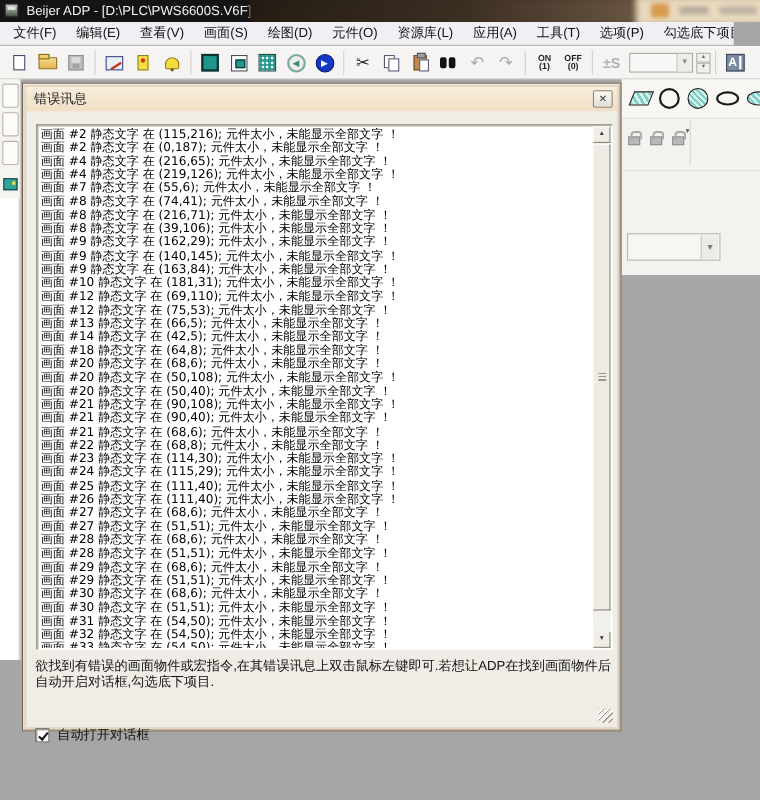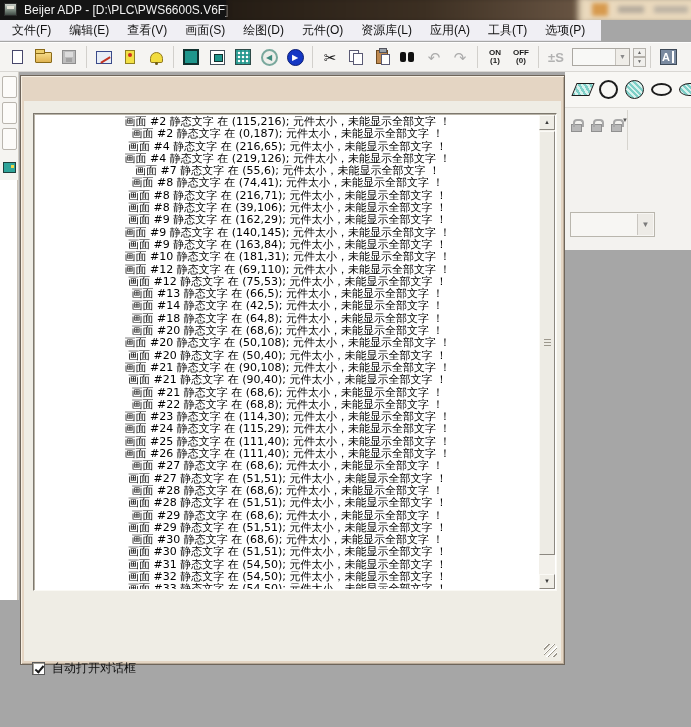--- a/index.html
+++ b/index.html
@@ -15,21 +15,21 @@
   .title-text { left:24px; top:0; height:20px; line-height:20px; color:#f2f2f2; font-size:12px; white-space:nowrap; }
   .blur-zone { left:226px; top:0; width:465px; height:20px; overflow:hidden; }
   .blur-zone > div { position:absolute; }
   .bz-dark  { left:0; top:-4px; width:360px; height:28px; background:linear-gradient(90deg,#241c14,#3c2f22 55%,#6a5644); filter:blur(3px); }
   .bz-cream { left:352px; top:-4px; width:120px; height:28px; background:#ead9bd; filter:blur(3px); }
   .bz-orange{ left:366px; top:3px; width:16px; height:13px; background:#d79a4e; filter:blur(2px); }
   .bz-grey1 { left:392px; top:6px; width:26px; height:7px; background:#b5ab9c; filter:blur(2px); }
   .bz-grey2 { left:428px; top:6px; width:34px; height:7px; background:#bdb3a4; filter:blur(2px); }
 
   
-  .menubar { left:0; top:20px; width:601px; height:21px; background:#f0eff4; border-bottom:1px solid #e2e1e6;
+  .menubar { left:0; top:20px; width:667px; height:21px; background:#f0eff4; border-bottom:1px solid #e2e1e6;
     display:flex; align-items:stretch; padding-left:3px; overflow:hidden; white-space:nowrap; }
   .menu-item { display:inline-block; padding:0 9px; line-height:21px; font-size:12px; color:#111; }
 
   
   .toolbar { left:0; top:42px; width:691px; height:30px; background:#f5f4f2; border-top:1px solid #fdfdfd;
     border-bottom:1px solid #d9d7d3; display:flex; align-items:center; padding-left:4px; overflow:hidden; }
   .tbb { width:26px; height:25px; display:flex; align-items:center; justify-content:center; position:relative; flex:0 0 auto; }
   .tsep { width:1px; height:22px; background:#d2d0cc; margin:0 4px; flex:0 0 auto; }
 
   .ic-new { width:11px; height:14px; background:#fff; border:1px solid #47476b; }
@@ -114,21 +114,21 @@
   .dlg-close { position:absolute; right:4px; top:3px; width:18px; height:16px;
     background:linear-gradient(#fbfaf8,#e2dfd7); border:1px solid #8e877c; border-radius:2px;
     font-size:9px; line-height:14px; text-align:center; color:#333; }
   .dlg-client { position:absolute; left:3px; top:25px; right:3px; bottom:3px; background:#efede5; }
 
   .listbox { position:absolute; left:9px; top:12px; width:524px; height:478px; background:#fff;
     border:1px solid; border-color:#7d786e #faf9f4 #faf9f4 #7d786e;
     box-shadow:inset 1px 1px 0 #b9b4a8; }
   .err-rows { position:absolute; left:3px; top:2px; right:18px; bottom:1px; overflow:hidden;
     font-family:"DejaVu Sans", sans-serif; font-size:11px; line-height:12.3px; color:#000; white-space:pre; }
-  .err-row { height:12.3px;text-align:center; }
+  .err-row { height:12.3px; }
 
   .scrollbar { position:absolute; top:1px; right:1px; width:16px; bottom:1px; background:#f2f0ea; }
   .sb-btn { position:absolute; left:0; width:16px; height:15px; background:#efede6;
     border:1px solid; border-color:#fbfaf6 #8c8880 #8c8880 #fbfaf6;
     font-size:6px; color:#3a3a3a; text-align:center; line-height:13px; }
   .sb-up { top:0; } .sb-down { bottom:0; }
   .sb-thumb { position:absolute; left:0; top:16px; width:16px; height:424px; background:#edebe4;
     border:1px solid; border-color:#fbfaf6 #8c8880 #8c8880 #fbfaf6; }
   .sb-grip { position:absolute; left:4px; top:50%; margin-top:-4px; width:7px; height:8px;
     background:repeating-linear-gradient(#9c978c 0 1px, transparent 1px 3px); }
@@ -283,30 +283,35 @@
 
 <div class="abs left-strip">
   <div class="mini-btn" style="top:4px"></div>
   <div class="mini-btn" style="top:30px"></div>
   <div class="mini-btn" style="top:56px"></div>
   <div class="panel-icon"></div>
   <div class="white-panel"></div>
 </div>
 
 <div class="abs dialog">
+  <div class="dlg-title">
+    <div class="dlg-title-text">错误讯息</div>
+    <div class="dlg-close">✕</div>
+  </div>
   <div class="dlg-client">
     <div class="listbox">
       <div class="err-rows"><div class="err-row">画面 #2 静态文字 在 (115,216); 元件太小，未能显示全部文字 ！</div><div class="err-row">画面 #2 静态文字 在 (0,187); 元件太小，未能显示全部文字 ！</div><div class="err-row">画面 #4 静态文字 在 (216,65); 元件太小，未能显示全部文字 ！</div><div class="err-row">画面 #4 静态文字 在 (219,126); 元件太小，未能显示全部文字 ！</div><div class="err-row">画面 #7 静态文字 在 (55,6); 元件太小，未能显示全部文字 ！</div><div class="err-row">画面 #8 静态文字 在 (74,41); 元件太小，未能显示全部文字 ！</div><div class="err-row">画面 #8 静态文字 在 (216,71); 元件太小，未能显示全部文字 ！</div><div class="err-row">画面 #8 静态文字 在 (39,106); 元件太小，未能显示全部文字 ！</div><div class="err-row">画面 #9 静态文字 在 (162,29); 元件太小，未能显示全部文字 ！</div><div class="err-row">画面 #9 静态文字 在 (140,145); 元件太小，未能显示全部文字 ！</div><div class="err-row">画面 #9 静态文字 在 (163,84); 元件太小，未能显示全部文字 ！</div><div class="err-row">画面 #10 静态文字 在 (181,31); 元件太小，未能显示全部文字 ！</div><div class="err-row">画面 #12 静态文字 在 (69,110); 元件太小，未能显示全部文字 ！</div><div class="err-row">画面 #12 静态文字 在 (75,53); 元件太小，未能显示全部文字 ！</div><div class="err-row">画面 #13 静态文字 在 (66,5); 元件太小，未能显示全部文字 ！</div><div class="err-row">画面 #14 静态文字 在 (42,5); 元件太小，未能显示全部文字 ！</div><div class="err-row">画面 #18 静态文字 在 (64,8); 元件太小，未能显示全部文字 ！</div><div class="err-row">画面 #20 静态文字 在 (68,6); 元件太小，未能显示全部文字 ！</div><div class="err-row">画面 #20 静态文字 在 (50,108); 元件太小，未能显示全部文字 ！</div><div class="err-row">画面 #20 静态文字 在 (50,40); 元件太小，未能显示全部文字 ！</div><div class="err-row">画面 #21 静态文字 在 (90,108); 元件太小，未能显示全部文字 ！</div><div class="err-row">画面 #21 静态文字 在 (90,40); 元件太小，未能显示全部文字 ！</div><div class="err-row">画面 #21 静态文字 在 (68,6); 元件太小，未能显示全部文字 ！</div><div class="err-row">画面 #22 静态文字 在 (68,8); 元件太小，未能显示全部文字 ！</div><div class="err-row">画面 #23 静态文字 在 (114,30); 元件太小，未能显示全部文字 ！</div><div class="err-row">画面 #24 静态文字 在 (115,29); 元件太小，未能显示全部文字 ！</div><div class="err-row">画面 #25 静态文字 在 (111,40); 元件太小，未能显示全部文字 ！</div><div class="err-row">画面 #26 静态文字 在 (111,40); 元件太小，未能显示全部文字 ！</div><div class="err-row">画面 #27 静态文字 在 (68,6); 元件太小，未能显示全部文字 ！</div><div class="err-row">画面 #27 静态文字 在 (51,51); 元件太小，未能显示全部文字 ！</div><div class="err-row">画面 #28 静态文字 在 (68,6); 元件太小，未能显示全部文字 ！</div><div class="err-row">画面 #28 静态文字 在 (51,51); 元件太小，未能显示全部文字 ！</div><div class="err-row">画面 #29 静态文字 在 (68,6); 元件太小，未能显示全部文字 ！</div><div class="err-row">画面 #29 静态文字 在 (51,51); 元件太小，未能显示全部文字 ！</div><div class="err-row">画面 #30 静态文字 在 (68,6); 元件太小，未能显示全部文字 ！</div><div class="err-row">画面 #30 静态文字 在 (51,51); 元件太小，未能显示全部文字 ！</div><div class="err-row">画面 #31 静态文字 在 (54,50); 元件太小，未能显示全部文字 ！</div><div class="err-row">画面 #32 静态文字 在 (54,50); 元件太小，未能显示全部文字 ！</div><div class="err-row">画面 #33 静态文字 在 (54,50); 元件太小，未能显示全部文字 ！</div></div>
       <div class="scrollbar">
         <div class="sb-btn sb-up">▲</div>
         <div class="sb-thumb">
           <div class="sb-grip"></div>
         </div>
         <div class="sb-btn sb-down">▼</div>
       </div>
     </div>
+    <div class="instructions">欲找到有错误的画面物件或宏指令,在其错误讯息上双击鼠标左键即可.若想让ADP在找到画面物件后自动开启对话框,勾选底下项目.</div>
     <div class="checkbox-row">
       <div class="check-box checked" id="autoOpenBox"></div>
       <div class="check-label">自动打开对话框</div>
     </div>
     <div class="resize-grip"></div>
   </div>
 </div>
 
 </body></html>

